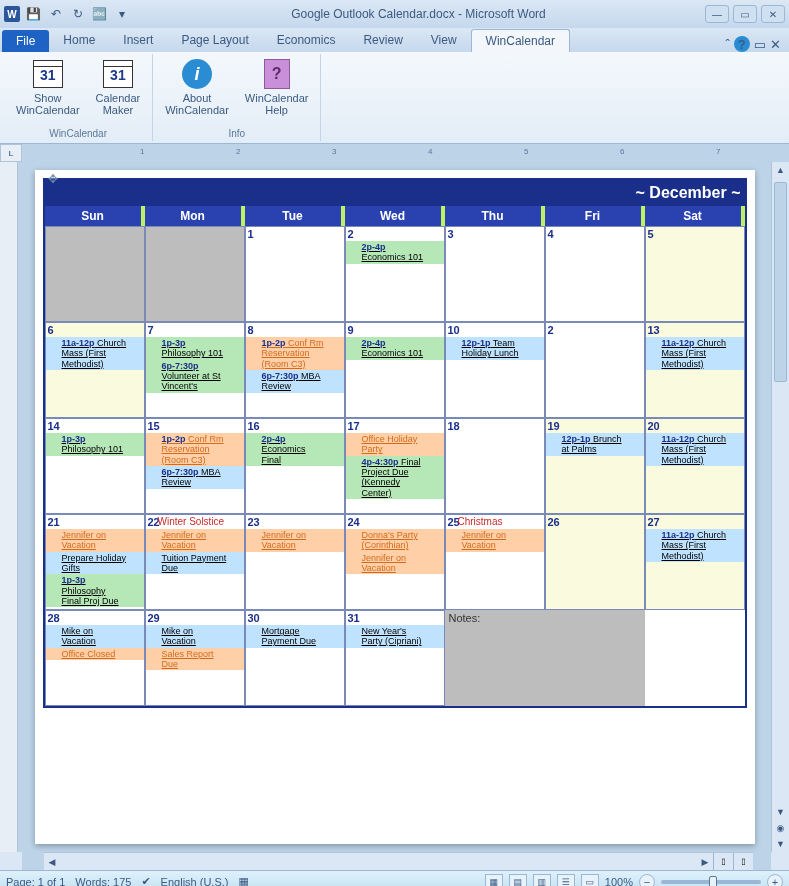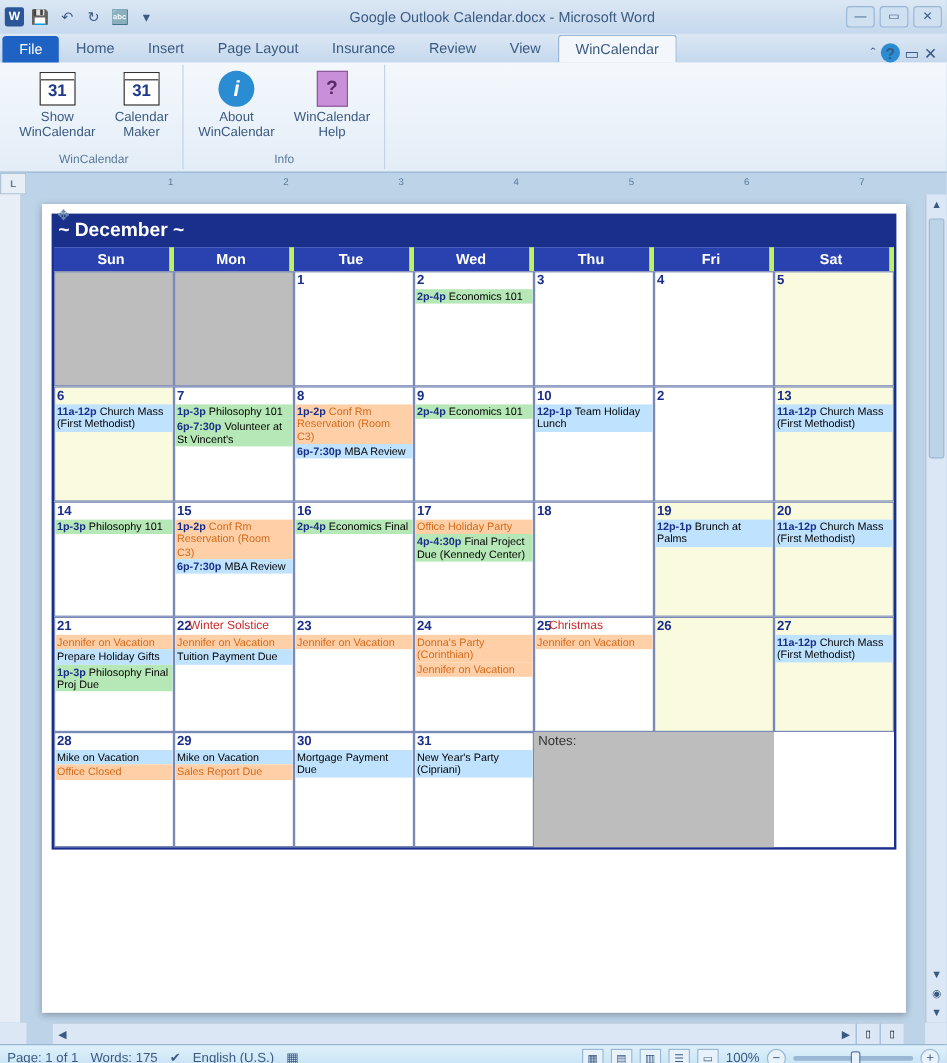--- a/index.html
+++ b/index.html
@@ -43,31 +43,31 @@
 .workspace { display:flex; height:690px; background:#bcd3e8; }
 .doc-area { flex:1; overflow:hidden; background:#bcd3e8; display:flex; justify-content:center; padding:8px 0; position:relative;}
 .scrollbar-v { width:18px; background:#dbe7f4; border-left:1px solid #b0c4d8; position:relative;}
 .sb-thumb { position:absolute; left:2px; right:2px; top:20px; height:200px; background:#bcd3e8; border:1px solid #9ab8d6; border-radius:2px;}
 .sb-arr { position:absolute; left:0; right:0; height:16px; display:flex; align-items:center; justify-content:center; font-size:9px; color:#3b5a82; cursor:pointer;}
 
 .page { background:#fff; width:720px; box-shadow:0 2px 6px rgba(0,0,0,0.3); padding:8px; }
 .anchor { position:absolute; left:30px; top:10px; font-size:12px; color:#6b88a8;}
 
 .cal { width:100%; border:2px solid #1a2f8a; }
-.cal-title { background:#1a2f8a; color:#fff; text-align:left; font-size:16px; font-weight:bold; padding:4px; }
+.cal-title { background:#1a2f8a; color:#fff; text-align:right; font-size:16px; font-weight:bold; padding:4px; }
 .cal-head { display:grid; grid-template-columns:repeat(7,1fr); background:#2942b0; }
 .cal-head div { color:#fff; text-align:center; font-weight:bold; padding:3px; font-size:12px; border-right:4px solid #bef264;}
 .cal-body { display:grid; grid-template-columns:repeat(7,1fr); }
 .cell { border:1px solid #7a8ab8; min-height:96px; position:relative; font-size:9px; overflow:hidden;}
 .cell .dnum { position:absolute; top:1px; left:2px; font-size:11px; font-weight:bold; color:#1a2f8a; }
 .cell .dtext { position:absolute; top:1px; left:12px; font-size:10px; color:#c92a2a; }
 .cell.grey { background:#bdbdbd; }
 .cell.yellow { background:#fafade; }
 .evts { margin-top:14px; }
-.evt { padding:1px 2px; line-height:1.15; font-size:9px; }
+.evt { padding:1px 16px; line-height:1.15; font-size:9px;text-decoration:underline; }
 .evt .tm { font-weight:bold; color:#1a2f8a; }
 .c-blue { background:#bfe3ff; }
 .c-green { background:#b6e7b6; }
 .c-orange { background:#ffd0a8; }
 .c-orangetxt { color:#d46a1a; }
 .notes { background:#bdbdbd; grid-column:span 2; font-size:11px; color:#333; padding:2px 4px;}
 
 .statusbar { height:22px; background:linear-gradient(#dff1fb,#c3e0f2); border-top:1px solid #9ab8d6; display:flex; align-items:center; padding:0 6px; font-size:11px; color:#3b5a82; gap:10px;}
 .statusbar .right { margin-left:auto; display:flex; align-items:center; gap:6px;}
 .viewbtn { width:18px; height:16px; border:1px solid #9ab8d6; background:#e8f2fa; cursor:pointer; font-size:9px; display:flex; align-items:center; justify-content:center;}
@@ -98,21 +98,21 @@
     <div class="winbtn">✕</div>
   </div>
 </div>
 
 <div class="tabsbar">
   <div class="filetab">File</div>
   <div id="tabs-container" style="display:flex;">
       <div class="tab">Home</div>
       <div class="tab">Insert</div>
       <div class="tab">Page Layout</div>
-      <div class="tab">Insurance</div>
+      <div class="tab">Economics</div>
       <div class="tab">Review</div>
       <div class="tab">View</div>
       <div class="tab active">WinCalendar</div>
     </div>
   <div class="tabsbar-right">
     <span>ˆ</span>
     <span class="help-circle">?</span>
     <span>▭</span>
     <span>✕</span>
   </div>

